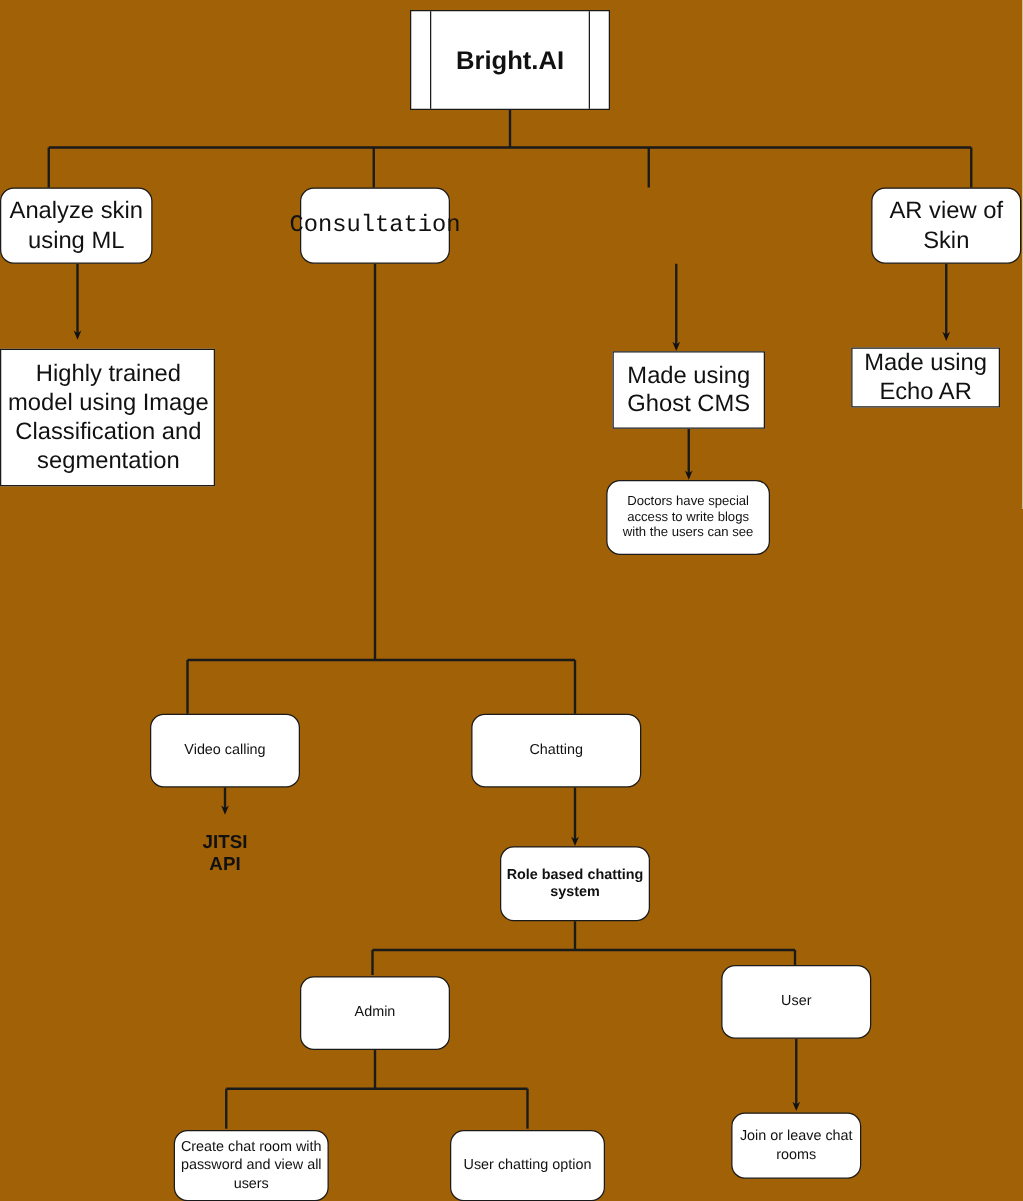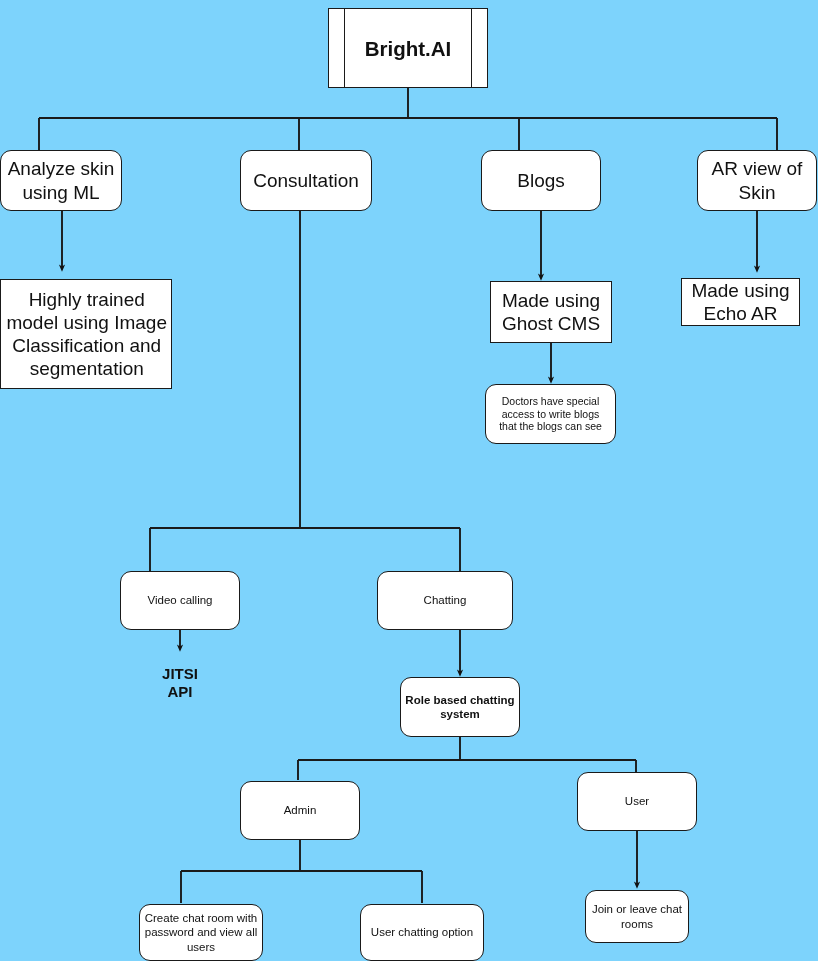--- a/index.html
+++ b/index.html
@@ -4,21 +4,21 @@
 <style>
   html, body {
     margin: 0;
     padding: 0;
     background: #ffffff;
   }
   #canvas {
     position: relative;
     width: 818px;
     height: 961px;
-    background: #7dd3fc;
+    background: #a16207;
     font-family: "Liberation Sans", sans-serif;
     overflow: hidden;
   }
   #edges {
     position: absolute;
     left: 0;
     top: 0;
     width: 818px;
     height: 961px;
     pointer-events: none;
@@ -120,27 +120,24 @@
     <span class="pp-bar" style="left:15px;"></span>
     <span class="pp-bar" style="right:15px;"></span>
     <span>Bright.AI</span>
   </div>
 
   <div class="node rounded fs-md" style="left:0px; top:150px; width:122px; height:61px;">
     <span>Analyze skin
 using ML</span>
   </div>
 
-  <div class="node rounded fs-md" style="left:240px; top:150px; width:132px; height:61px;">
+  <div class="node rounded fs-md" style="left:240px; top:150px; width:120px; height:61px;font-family:Liberation Mono, monospace;">
     <span>Consultation</span>
   </div>
 
-  <div class="node rounded fs-md" style="left:481px; top:150px; width:120px; height:61px;">
-    <span>Blogs</span>
-  </div>
 
   <div class="node rounded fs-md" style="left:697px; top:150px; width:120px; height:61px;">
     <span>AR view of
 Skin</span>
   </div>
 
   <div class="node sharp fs-md" style="left:0px; top:279px; width:172px; height:110px;justify-content:flex-end;">
     <span>Highly trained
 model using Image
 Classification and
@@ -153,21 +150,21 @@
   </div>
 
   <div class="node sharp fs-md" style="left:681px; top:278px; width:119px; height:48px;">
     <span>Made using
 Echo AR</span>
   </div>
 
   <div class="node rounded fs-xs" style="left:485px; top:384px; width:131px; height:60px;">
     <span>Doctors have special
 access to write blogs
-that the blogs can see</span>
+with the users can see</span>
   </div>
 
   <div class="node rounded fs-sm" style="left:120px; top:571px; width:120px; height:59px;">
     <span>Video calling</span>
   </div>
 
   <div class="node rounded fs-sm" style="left:377px; top:571px; width:136px; height:59px;">
     <span>Chatting</span>
   </div>
 

